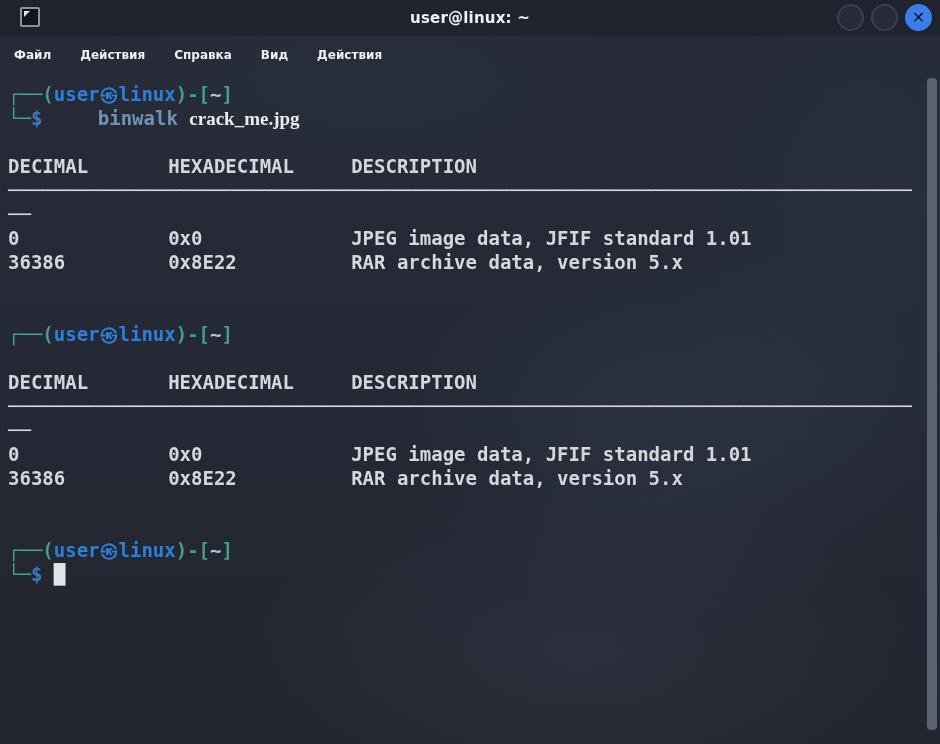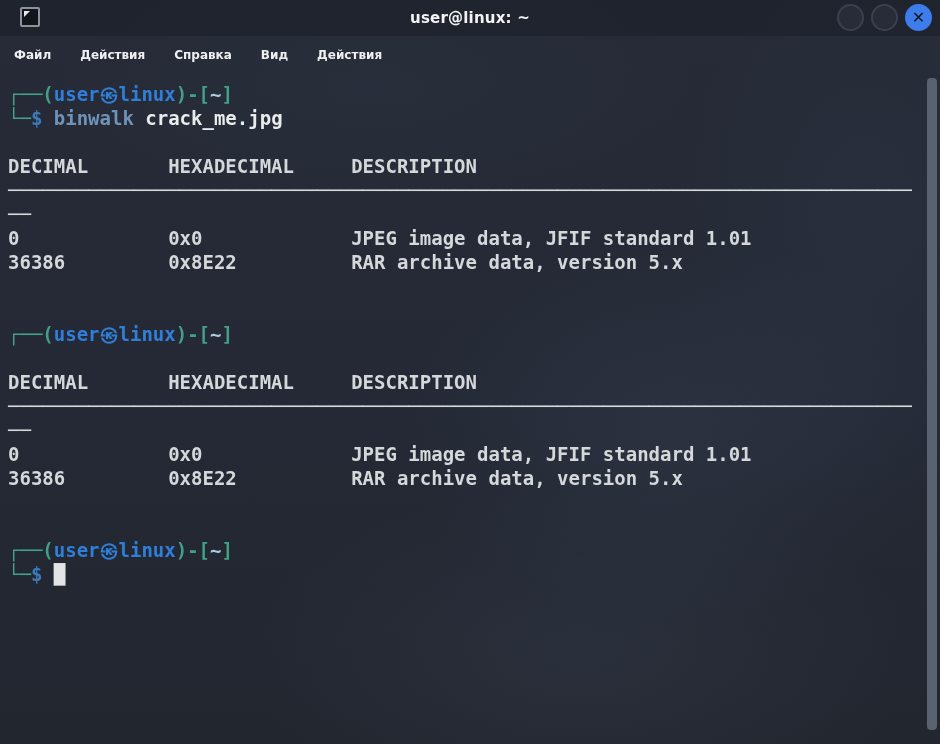--- a/index.html
+++ b/index.html
@@ -65,22 +65,22 @@
     position:relative;
     padding:8px 4px 0 8px;
     font-family:"DejaVu Sans Mono",monospace;
     font-size:19px;line-height:24px;font-weight:bold;
   }
   .line{height:24px;white-space:pre;}
   .c-green {color:#41a087;}
   .c-blue  {color:#2f7fd9;}
   .c-dollar{color:#3d7ab8;}
   .c-tilde {color:#a9cbe0;}
-  .c-cmd   {color:#6f93b8;}
-  .c-arg   {color:#e9ecef;}
+  .c-cmd   {color:#6f93b8;margin-left:44px;}
+  .c-arg   {color:#e9ecef;font-family:Liberation Serif, serif;}
   .c-fg    {color:#d5d8da;}
   .c-cursor{color:#e2e4e5;}
   
   .scrollbar-track{
     position:absolute;right:3px;top:76px;bottom:6px;width:10px;
   }
   .scrollbar-thumb{
     position:absolute;top:2px;bottom:8px;left:0;right:0;
     background:#5a6170;border-radius:4px;
   }

